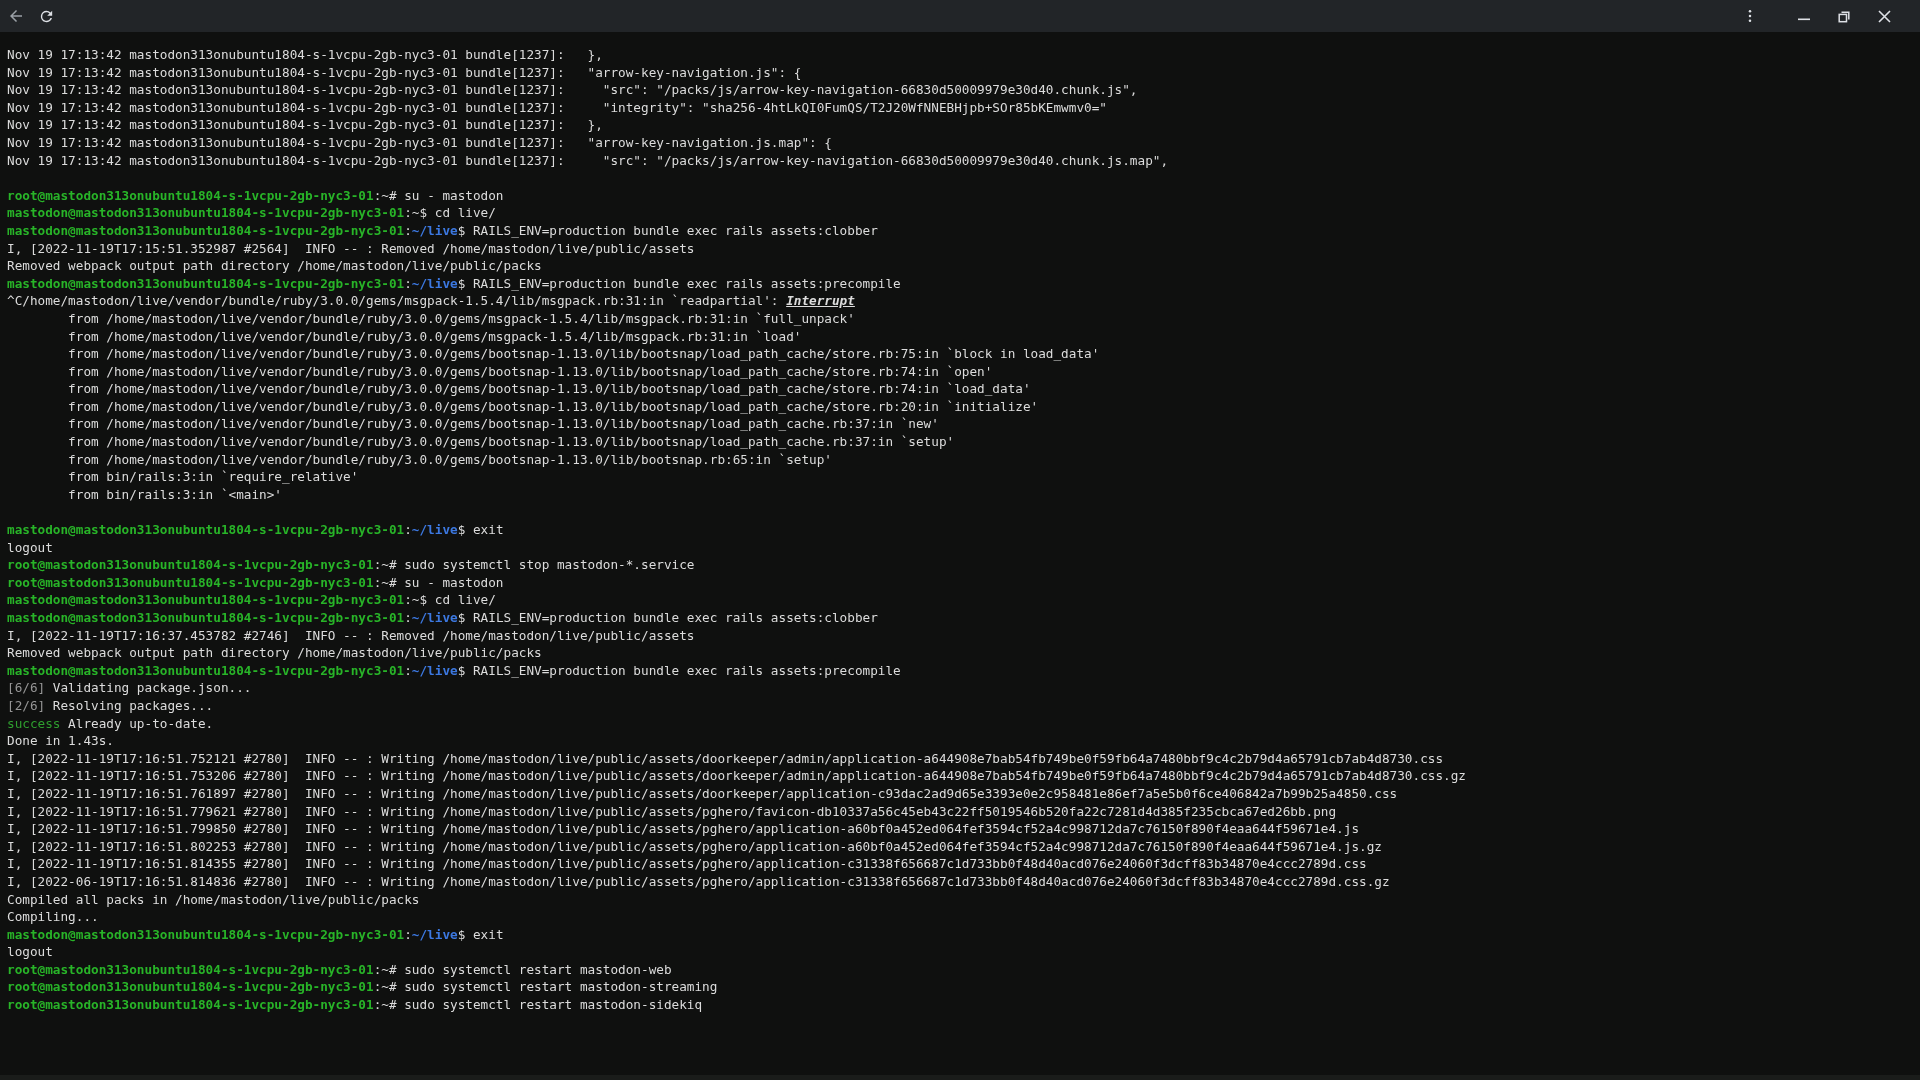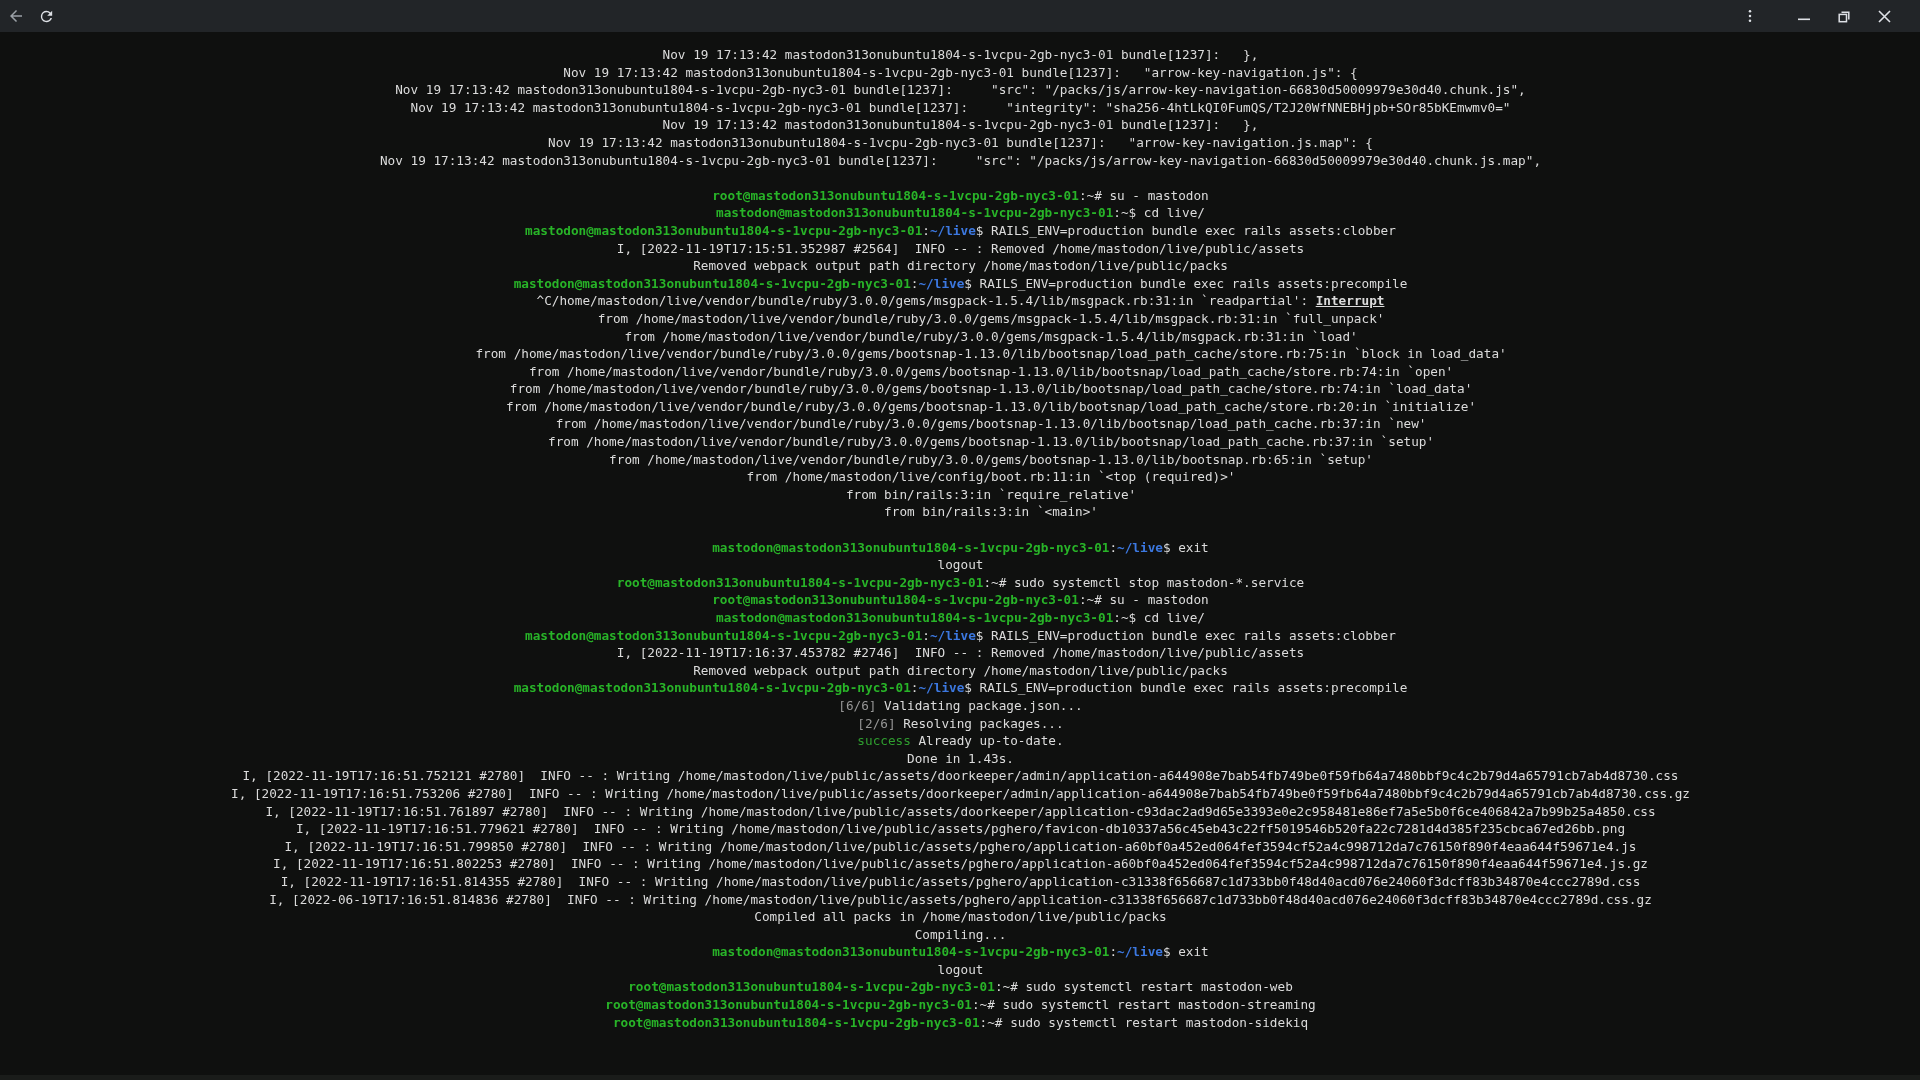--- a/index.html
+++ b/index.html
@@ -17,33 +17,33 @@
     border-radius:50%; cursor:default;
   }
   .tb-btn + .tb-btn{ margin-left:2px; }
   .tb-right .tb-btn + .tb-btn{ margin-left:12px; }
   .tb-btn.menu{ margin-right:14px; }
   .tb-btn svg{ display:block; }
 
   
   .terminal{
     position:absolute; top:32px; left:0; right:0; bottom:0;
-    background:#0f100f; padding:14px 6px 0 7px; overflow:hidden;text-align:center;
+    background:#0f100f; padding:14px 6px 0 7px; overflow:hidden;
   }
   .tline{
     white-space:pre; font-size:12.7px; line-height:17.6px; min-height:17.6px;
     color:var(--text,#dcdcdc); letter-spacing:0;
   }
   .seg-p { color:var(--text,#dcdcdc); }
   .seg-g { color:var(--prompt_green,#28b428); font-weight:bold;margin-top:22px; }
   .seg-b { color:var(--path_blue,#3c78e0); font-weight:bold; }
   .seg-gy{ color:var(--step_gray,#969696); }
   .seg-sg{ color:var(--success_green,#2f9e2f); }
   .seg-bd{ color:var(--text,#dcdcdc); font-weight:bold; }
-  .seg-iu{ color:var(--text,#dcdcdc); font-weight:bold; text-decoration:underline; }
+  .seg-iu{ color:var(--text,#dcdcdc); font-weight:bold; text-decoration:underline;font-style:italic; }
 
   .bottom-strip{
     position:absolute; left:0; bottom:0; width:100%; height:5px;
     background:#1a1c1a;
   }
 </style>
 </head>
 <body>
 
 <div class="titlebar">
@@ -116,21 +116,20 @@
     <div class="tline"><span class="seg-p">^C/home/mastodon/live/vendor/bundle/ruby/3.0.0/gems/msgpack-1.5.4/lib/msgpack.rb:31:in `readpartial': </span><span class="seg-iu">Interrupt</span></div>
     <div class="tline"><span class="seg-p">        from /home/mastodon/live/vendor/bundle/ruby/3.0.0/gems/msgpack-1.5.4/lib/msgpack.rb:31:in `full_unpack'</span></div>
     <div class="tline"><span class="seg-p">        from /home/mastodon/live/vendor/bundle/ruby/3.0.0/gems/msgpack-1.5.4/lib/msgpack.rb:31:in `load'</span></div>
     <div class="tline"><span class="seg-p">        from /home/mastodon/live/vendor/bundle/ruby/3.0.0/gems/bootsnap-1.13.0/lib/bootsnap/load_path_cache/store.rb:75:in `block in load_data'</span></div>
     <div class="tline"><span class="seg-p">        from /home/mastodon/live/vendor/bundle/ruby/3.0.0/gems/bootsnap-1.13.0/lib/bootsnap/load_path_cache/store.rb:74:in `open'</span></div>
     <div class="tline"><span class="seg-p">        from /home/mastodon/live/vendor/bundle/ruby/3.0.0/gems/bootsnap-1.13.0/lib/bootsnap/load_path_cache/store.rb:74:in `load_data'</span></div>
     <div class="tline"><span class="seg-p">        from /home/mastodon/live/vendor/bundle/ruby/3.0.0/gems/bootsnap-1.13.0/lib/bootsnap/load_path_cache/store.rb:20:in `initialize'</span></div>
     <div class="tline"><span class="seg-p">        from /home/mastodon/live/vendor/bundle/ruby/3.0.0/gems/bootsnap-1.13.0/lib/bootsnap/load_path_cache.rb:37:in `new'</span></div>
     <div class="tline"><span class="seg-p">        from /home/mastodon/live/vendor/bundle/ruby/3.0.0/gems/bootsnap-1.13.0/lib/bootsnap/load_path_cache.rb:37:in `setup'</span></div>
     <div class="tline"><span class="seg-p">        from /home/mastodon/live/vendor/bundle/ruby/3.0.0/gems/bootsnap-1.13.0/lib/bootsnap.rb:65:in `setup'</span></div>
-    <div class="tline"><span class="seg-p">        from /home/mastodon/live/config/boot.rb:11:in `&lt;top (required)&gt;'</span></div>
     <div class="tline"><span class="seg-p">        from bin/rails:3:in `require_relative'</span></div>
     <div class="tline"><span class="seg-p">        from bin/rails:3:in `&lt;main&gt;'</span></div>
     <div class="tline"></div>
     <div class="tline"><span class="seg-g">mastodon@mastodon313onubuntu1804-s-1vcpu-2gb-nyc3-01</span><span class="seg-p">:</span><span class="seg-b">~/live</span><span class="seg-p">$ exit</span></div>
     <div class="tline"><span class="seg-p">logout</span></div>
     <div class="tline"><span class="seg-g">root@mastodon313onubuntu1804-s-1vcpu-2gb-nyc3-01</span><span class="seg-p">:~# sudo systemctl stop mastodon-*.service</span></div>
     <div class="tline"><span class="seg-g">root@mastodon313onubuntu1804-s-1vcpu-2gb-nyc3-01</span><span class="seg-p">:~# su - mastodon</span></div>
     <div class="tline"><span class="seg-g">mastodon@mastodon313onubuntu1804-s-1vcpu-2gb-nyc3-01</span><span class="seg-p">:~$ cd live/</span></div>
     <div class="tline"><span class="seg-g">mastodon@mastodon313onubuntu1804-s-1vcpu-2gb-nyc3-01</span><span class="seg-p">:</span><span class="seg-b">~/live</span><span class="seg-p">$ RAILS_ENV=production bundle exec rails assets:clobber</span></div>
     <div class="tline"><span class="seg-p">I, [2022-11-19T17:16:37.453782 #2746]  INFO -- : Removed /home/mastodon/live/public/assets</span></div>

